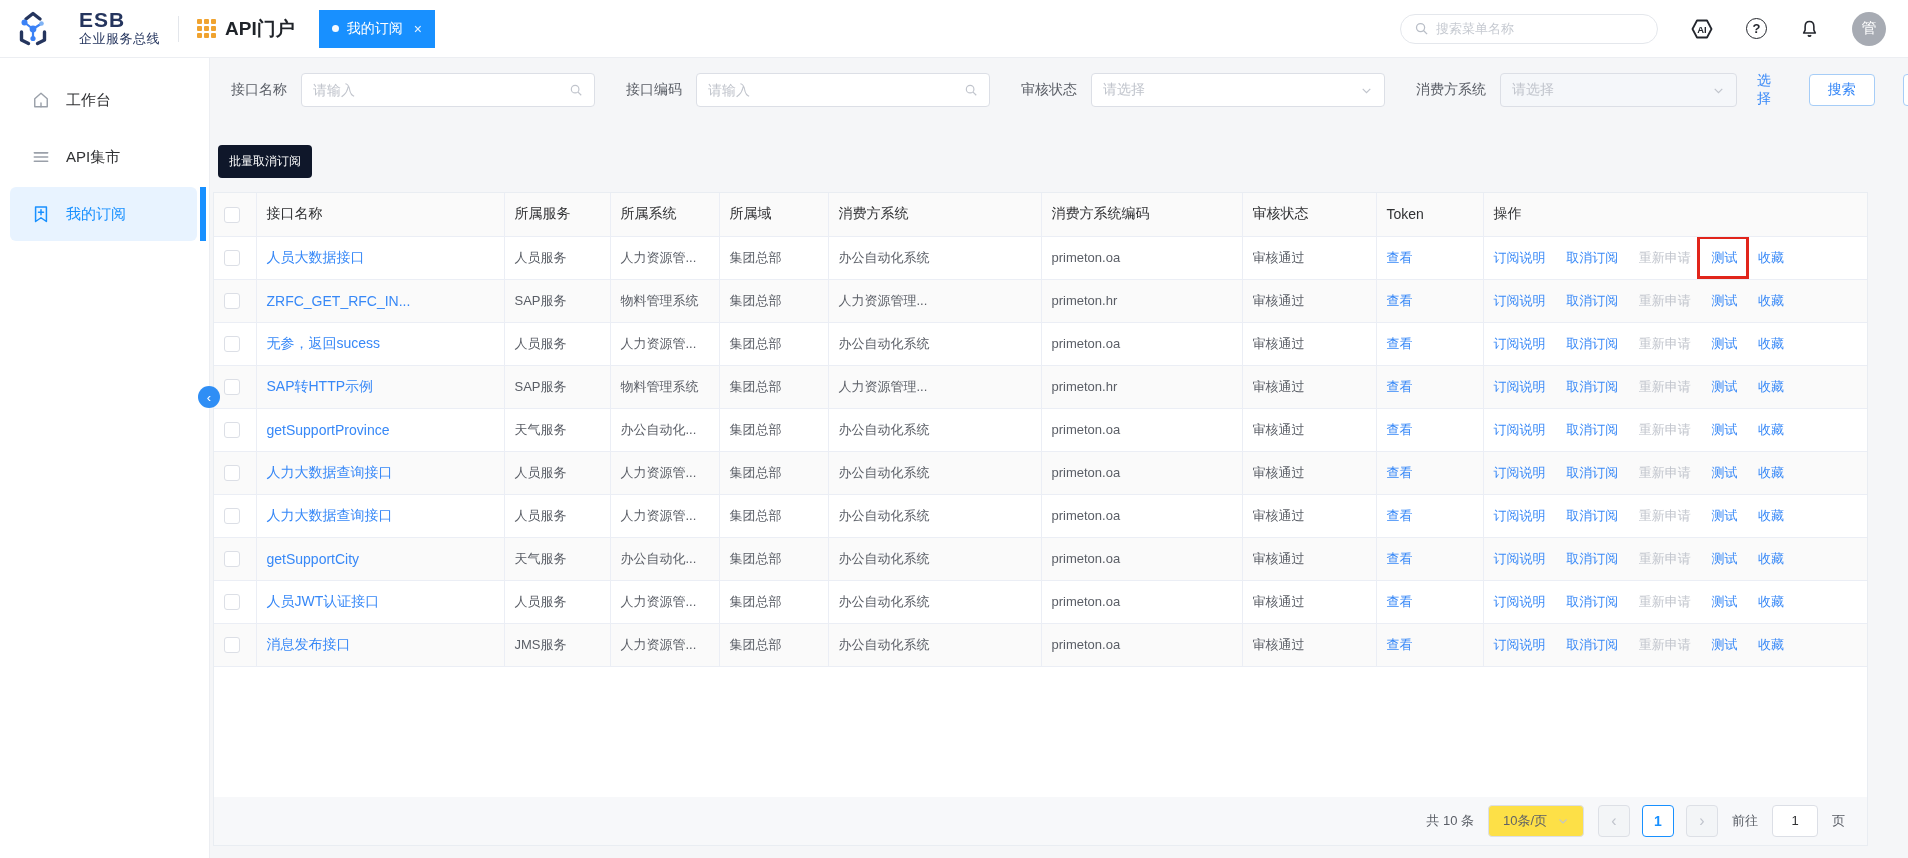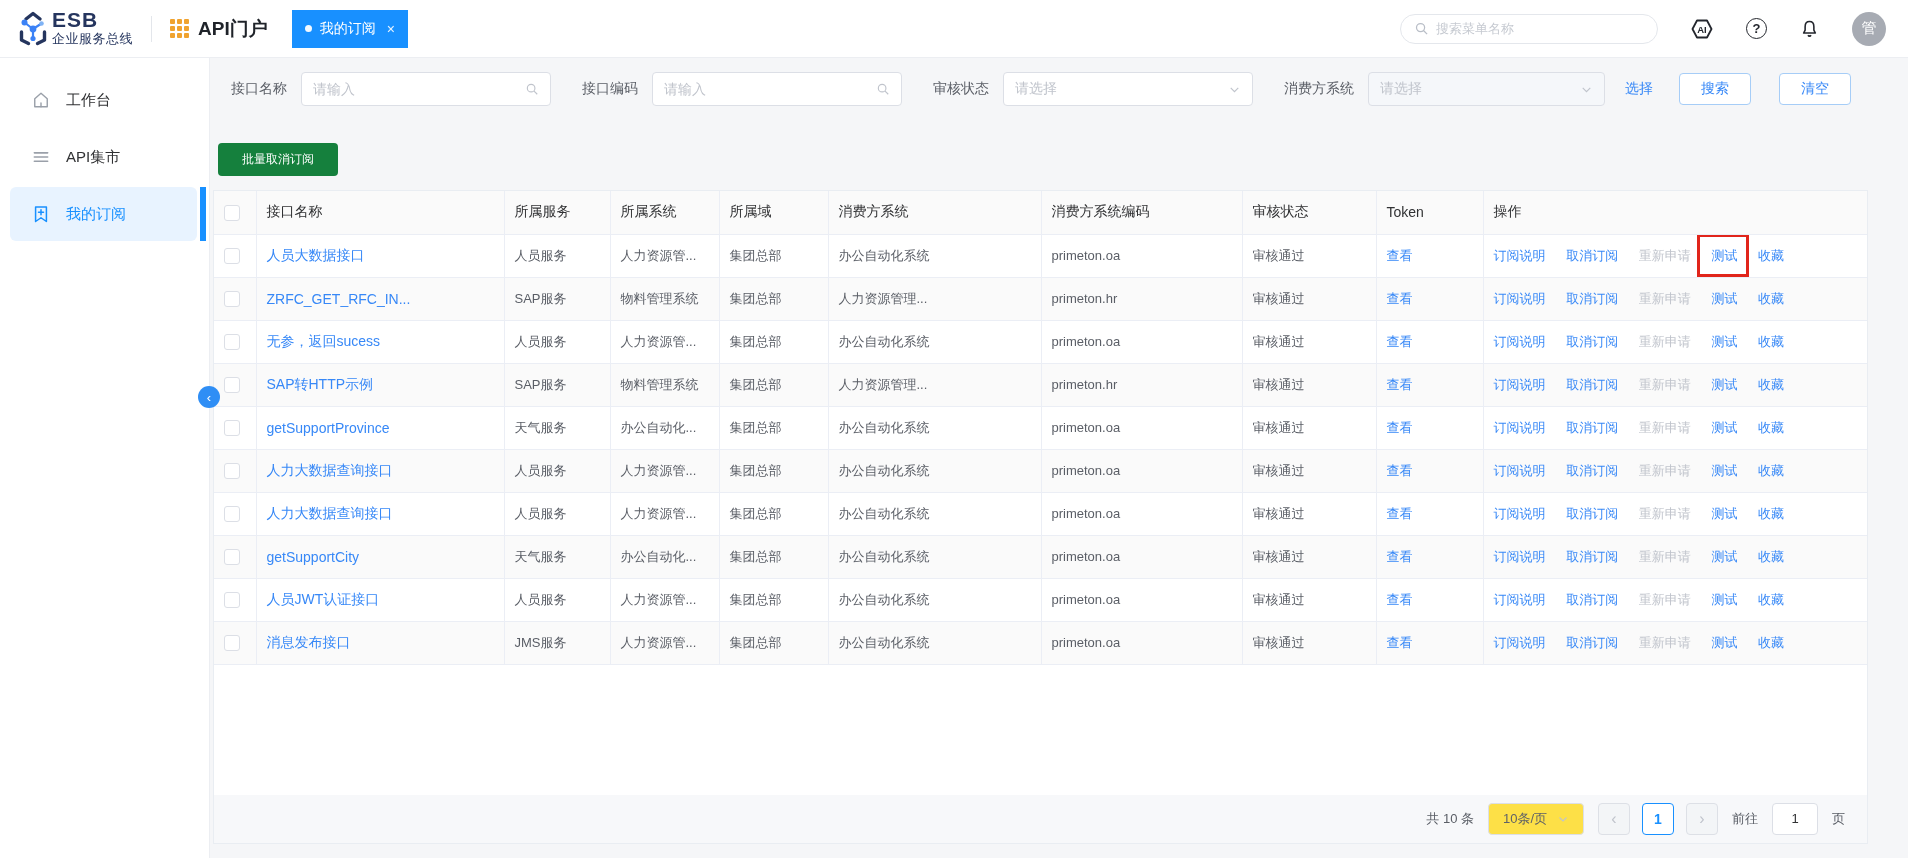--- a/index.html
+++ b/index.html
@@ -2,21 +2,21 @@
 <html><head>
 <meta charset="utf-8">
 <style>
   * { margin:0; padding:0; box-sizing:border-box; }
   html,body { width:1908px; height:858px; overflow:hidden;
     font-family:"Liberation Sans","DejaVu Sans",sans-serif; background:#f5f6f8; color:#303133; }
 
   
   .topbar { height:58px; background:#fff; border-bottom:1px solid #eceef2;
     display:flex; align-items:center; padding:0 22px 0 14px; position:relative; z-index:5; }
-  .logo-area { display:flex; align-items:center; gap:0; }
+  .logo-area { display:flex; align-items:center; gap:27px; }
   .logo-text .t1 { font-size:21px; font-weight:800; color:#25355e; letter-spacing:1px; line-height:20px; }
   .logo-text .t2 { font-size:13px; color:#25355e; letter-spacing:.5px; }
   .v-divider { width:1px; height:26px; background:#e3e6eb; margin:0 18px; }
   .portal { display:flex; align-items:center; gap:9px; }
   .grid-icon { display:grid; grid-template-columns:repeat(3,5px); grid-template-rows:repeat(3,5px); gap:2px; }
   .grid-icon i { background:#f0a32f; border-radius:1px; }
   .portal-title { font-size:19px; font-weight:bold; color:#1f2329; }
   .tab { margin-left:24px; height:38px; background:#1890ff; color:#fff; display:flex;
     align-items:center; gap:8px; padding:0 13px; font-size:14px; cursor:pointer; }
   .tab .dot { width:7px; height:7px; border-radius:50%; background:#fff; opacity:.95; }
@@ -49,35 +49,35 @@
   .collapse-toggle { position:absolute; right:-11px; top:328px; width:22px; height:22px;
     border-radius:50%; background:#2f8ef5; color:#fff; font-size:13px; line-height:1;
     display:flex; align-items:center; justify-content:center; cursor:pointer; z-index:6; }
 
   .content { flex:1; position:relative; }
 
   
   .filter-bar { display:flex; align-items:center; margin:14px 0 0 21px; font-size:14px; color:#5a5e66; }
   .f-group { display:flex; align-items:center; margin-right:31px; }
   .f-label { margin-right:14px; white-space:nowrap; }
-  .f-input, .f-select { width:250px; height:34px; border:1px solid #dcdfe6; border-radius:4px;
+  .f-input, .f-select { width:294px; height:34px; border:1px solid #dcdfe6; border-radius:4px;
     background:#fff; display:flex; align-items:center; padding:0 11px; }
   .f-input input { flex:1; border:none; outline:none; background:transparent; font-size:14px;
     color:#606266; font-family:inherit; }
   .f-input input::placeholder, .f-select .ph { color:#c0c4cc; }
   .f-input svg, .f-select svg { color:#c0c4cc; flex:none; }
   .f-select { justify-content:space-between; cursor:pointer; }
   .f-select.disabled { background:#f5f7fa; cursor:not-allowed; width:237px; }
   .choose-link { color:#3788f7; cursor:pointer; margin:0 26px 0 20px; }
   .f-btn { width:72px; height:32px; background:#fff; border:1px solid #a6cdf7; border-radius:4px;
     color:#3788f7; font-size:14px; cursor:pointer; font-family:inherit; }
   .f-btn + .f-btn { margin-left:28px; }
 
-  .batch-btn { display:block; margin:37px 0 0 8px; height:33px; padding:0 24px;
-    background:#15803d; color:#fff; border:none; border-radius:4px; font-size:12px;
+  .batch-btn { display:block; margin:37px 0 0 8px; height:33px; padding:0 11px;
+    background:#0f172a; color:#fff; border:none; border-radius:4px; font-size:12px;
     font-family:inherit; cursor:not-allowed; }
 
   
   .card { margin:14px 0 0 3px; width:1655px; background:#fff; border:1px solid #e9edf2; }
   table { width:100%; border-collapse:collapse; table-layout:fixed; font-size:13px; color:#5a5e66; }
   th { height:43px; background:#fafafa; text-align:left; font-size:14px; font-weight:500;
     color:#303133; padding:0 10px; border-bottom:1px solid #ebeef5; border-right:1px solid #ebeef5;
     white-space:nowrap; overflow:hidden; }
   td { height:43px; padding:0 10px; border-bottom:1px solid #ebeef5; border-right:1px solid #ebeef5;
     white-space:nowrap; overflow:hidden; background:#fff; }

